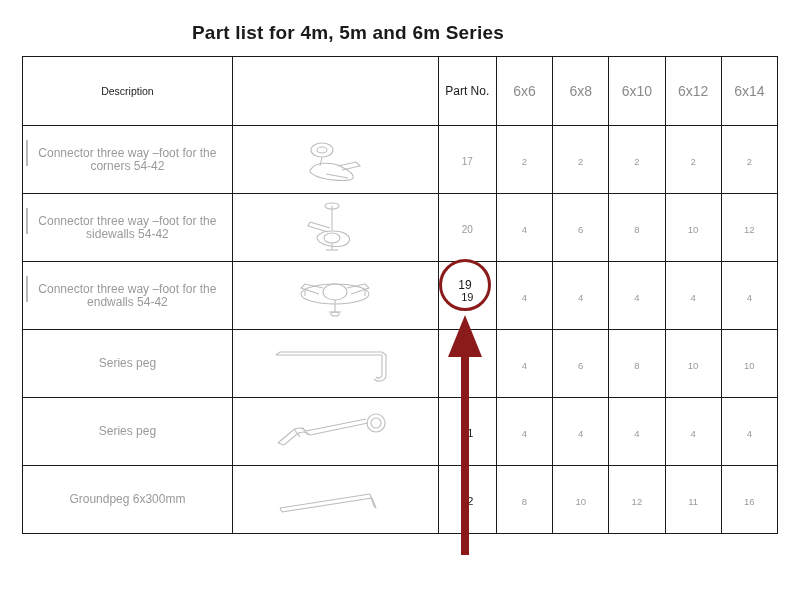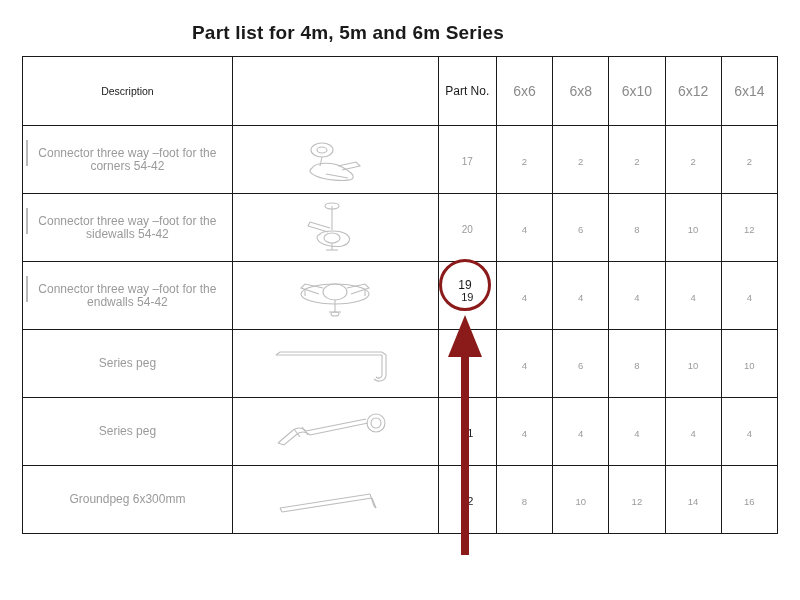--- a/index.html
+++ b/index.html
@@ -303,21 +303,21 @@
             <path d="M10 28 L12 32"></path>
             <path d="M100 14 L104 26"></path>
             <path d="M102 18 L106 28"></path>
             <path d="M104 26 L106 28"></path>
           </svg>
         </td>
         <td><span class="num-dark">22</span></td>
         <td><span class="size-faint">8</span></td>
         <td><span class="size-faint">10</span></td>
         <td><span class="size-faint">12</span></td>
-        <td><span class="size-faint">14</span></td>
+        <td><span class="size-faint">11</span></td>
         <td><span class="size-faint">16</span></td>
       </tr>
 
     </tbody>
   </table>
 
   <div class="circle-highlight"></div>
   <div class="circle-num">19</div>
 
   <svg class="arrow" viewBox="0 0 50 240">

